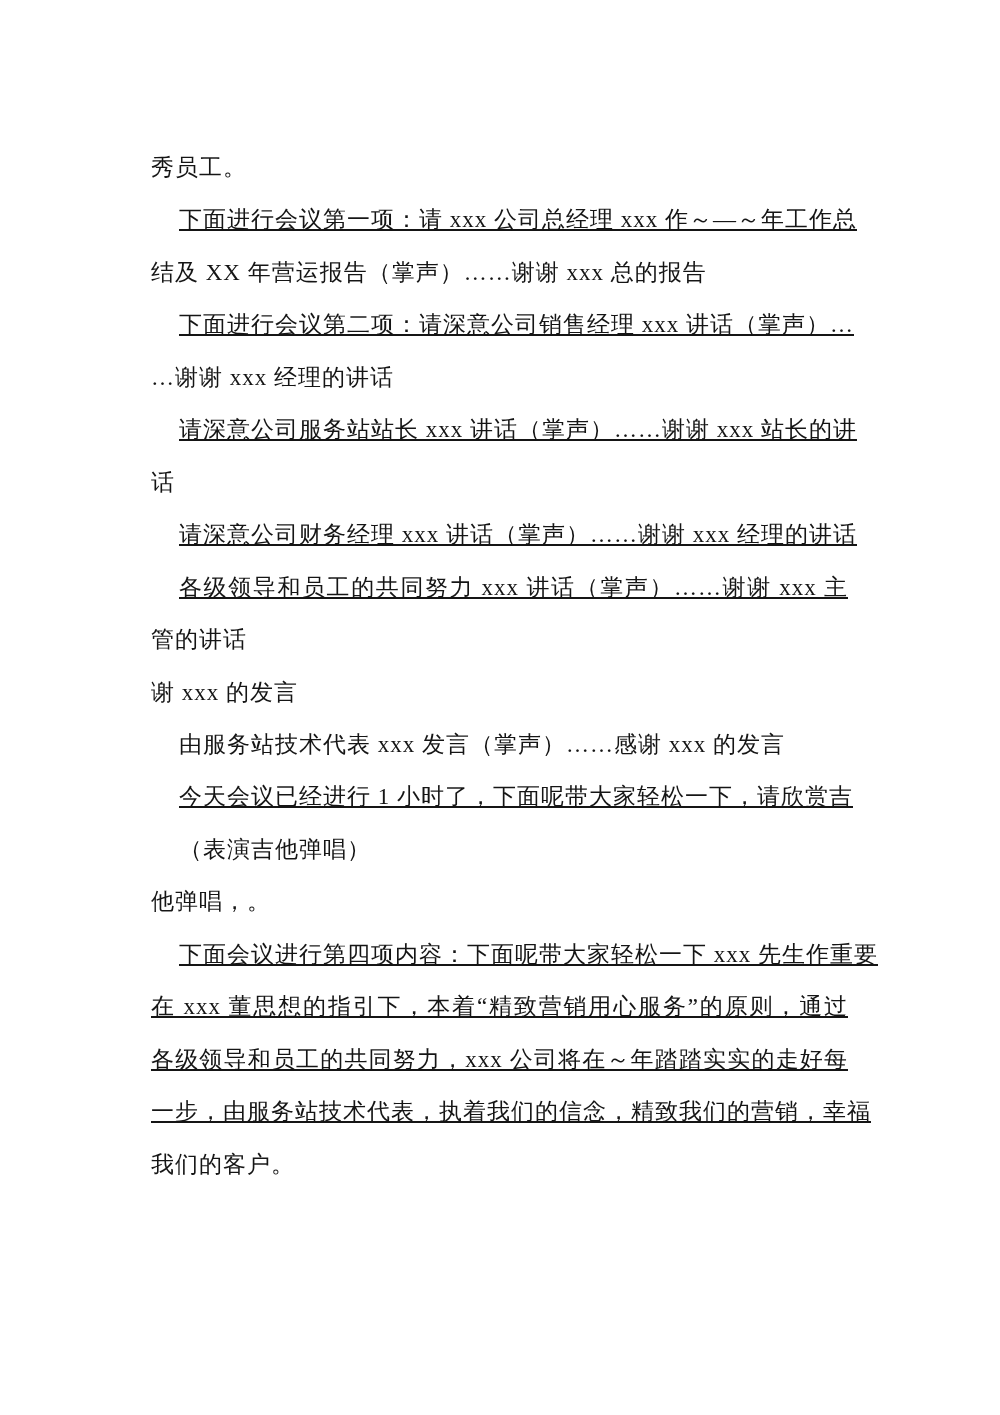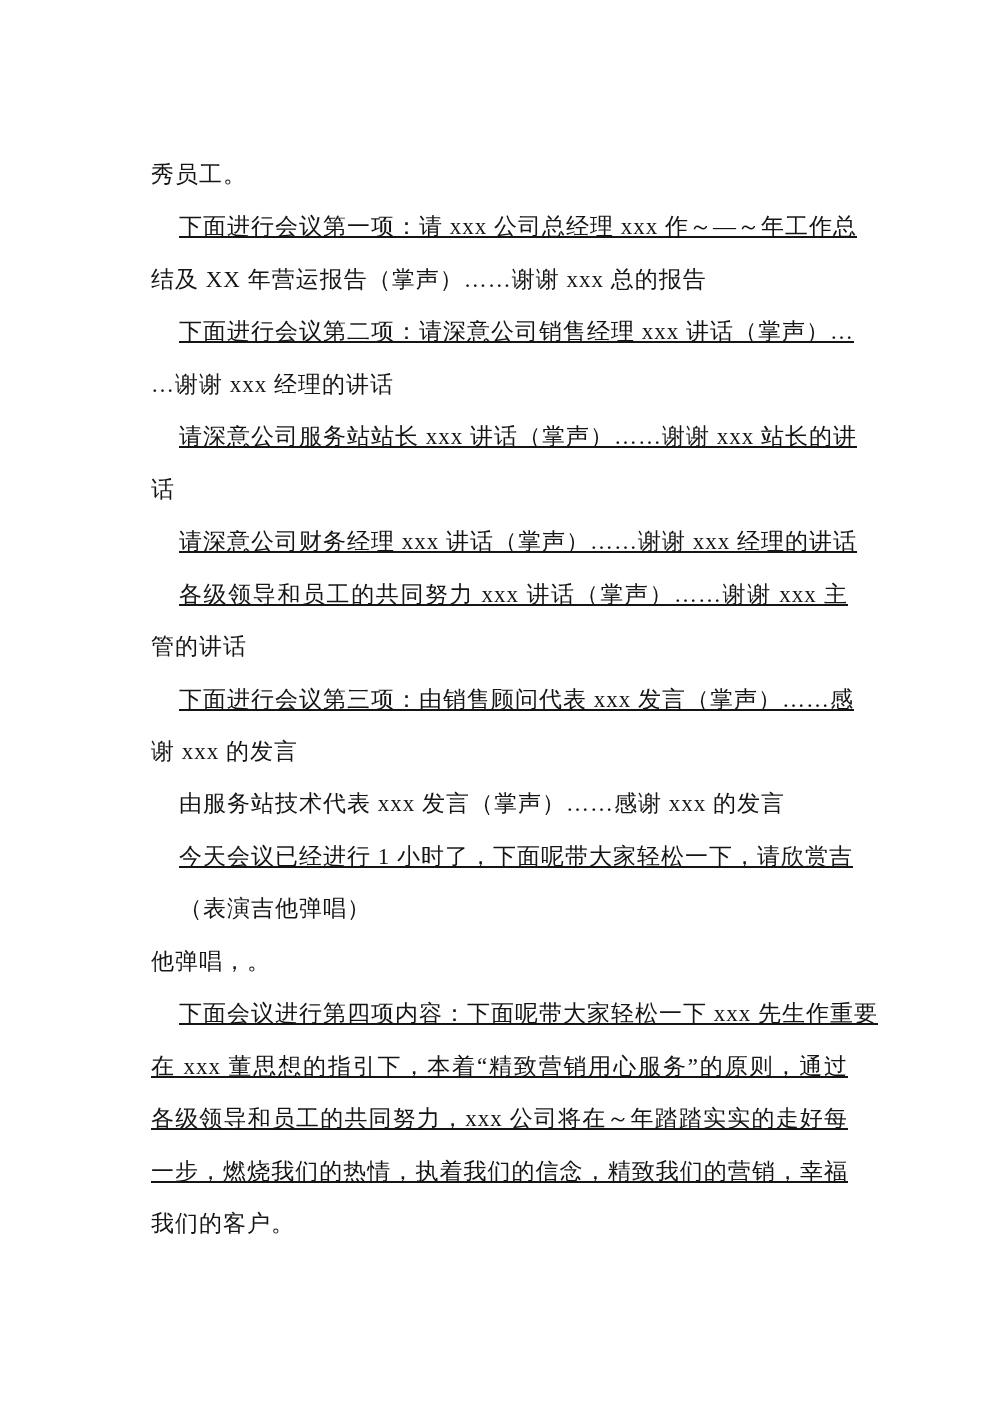--- a/index.html
+++ b/index.html
@@ -10,21 +10,21 @@
   .page {
     position: relative;
     width: 1000px;
     height: 1415px;
     background: #ffffff;
     overflow: hidden;
   }
   .textblock {
     position: absolute;
     left: 151px;
-    top: 149px;
+    top: 142px;
     width: 697px;
   }
   .line {
     font-family: "Liberation Serif", serif;
     font-size: 23px;
     line-height: 52.45px;
     color: #151515;
     letter-spacing: 1px;
     white-space: nowrap;
   }
@@ -45,25 +45,24 @@
       <div class="line">秀员工。</div>
       <div class="line indent fill">下面进行会议第一项：请 xxx 公司总经理 xxx 作～—～年工作总</div>
       <div class="line">结及 XX 年营运报告（掌声）……谢谢 xxx 总的报告</div>
       <div class="line indent fill">下面进行会议第二项：请深意公司销售经理 xxx 讲话（掌声）…</div>
       <div class="line">…谢谢 xxx 经理的讲话</div>
       <div class="line indent fill">请深意公司服务站站长 xxx 讲话（掌声）……谢谢 xxx 站长的讲</div>
       <div class="line">话</div>
       <div class="line indent fill">请深意公司财务经理 xxx 讲话（掌声）……谢谢 xxx 经理的讲话</div>
       <div class="line indent fill">各级领导和员工的共同努力 xxx 讲话（掌声）……谢谢 xxx 主</div>
       <div class="line">管的讲话</div>
-      <div class="line indent fill">下面进行会议第三项：由销售顾问代表 xxx 发言（掌声）……感</div>
       <div class="line">谢 xxx 的发言</div>
       <div class="line indent">由服务站技术代表 xxx 发言（掌声）……感谢 xxx 的发言</div>
       <div class="line indent fill">今天会议已经进行 1 小时了，下面呢带大家轻松一下，请欣赏吉</div>
       <div class="line indent">（表演吉他弹唱）</div>
       <div class="line">他弹唱，。</div>
       <div class="line indent fill">下面会议进行第四项内容：下面呢带大家轻松一下 xxx 先生作重要</div>
       <div class="line fill">在 xxx 董思想的指引下，本着“精致营销用心服务”的原则，通过</div>
       <div class="line fill">各级领导和员工的共同努力，xxx 公司将在～年踏踏实实的走好每</div>
-      <div class="line fill">一步，燃烧我们的热情，执着我们的信念，精致我们的营销，幸福</div>
+      <div class="line fill">一步，由服务站技术代表，执着我们的信念，精致我们的营销，幸福</div>
       <div class="line">我们的客户。</div>
     </div>
 </div>
 
 </body></html>

